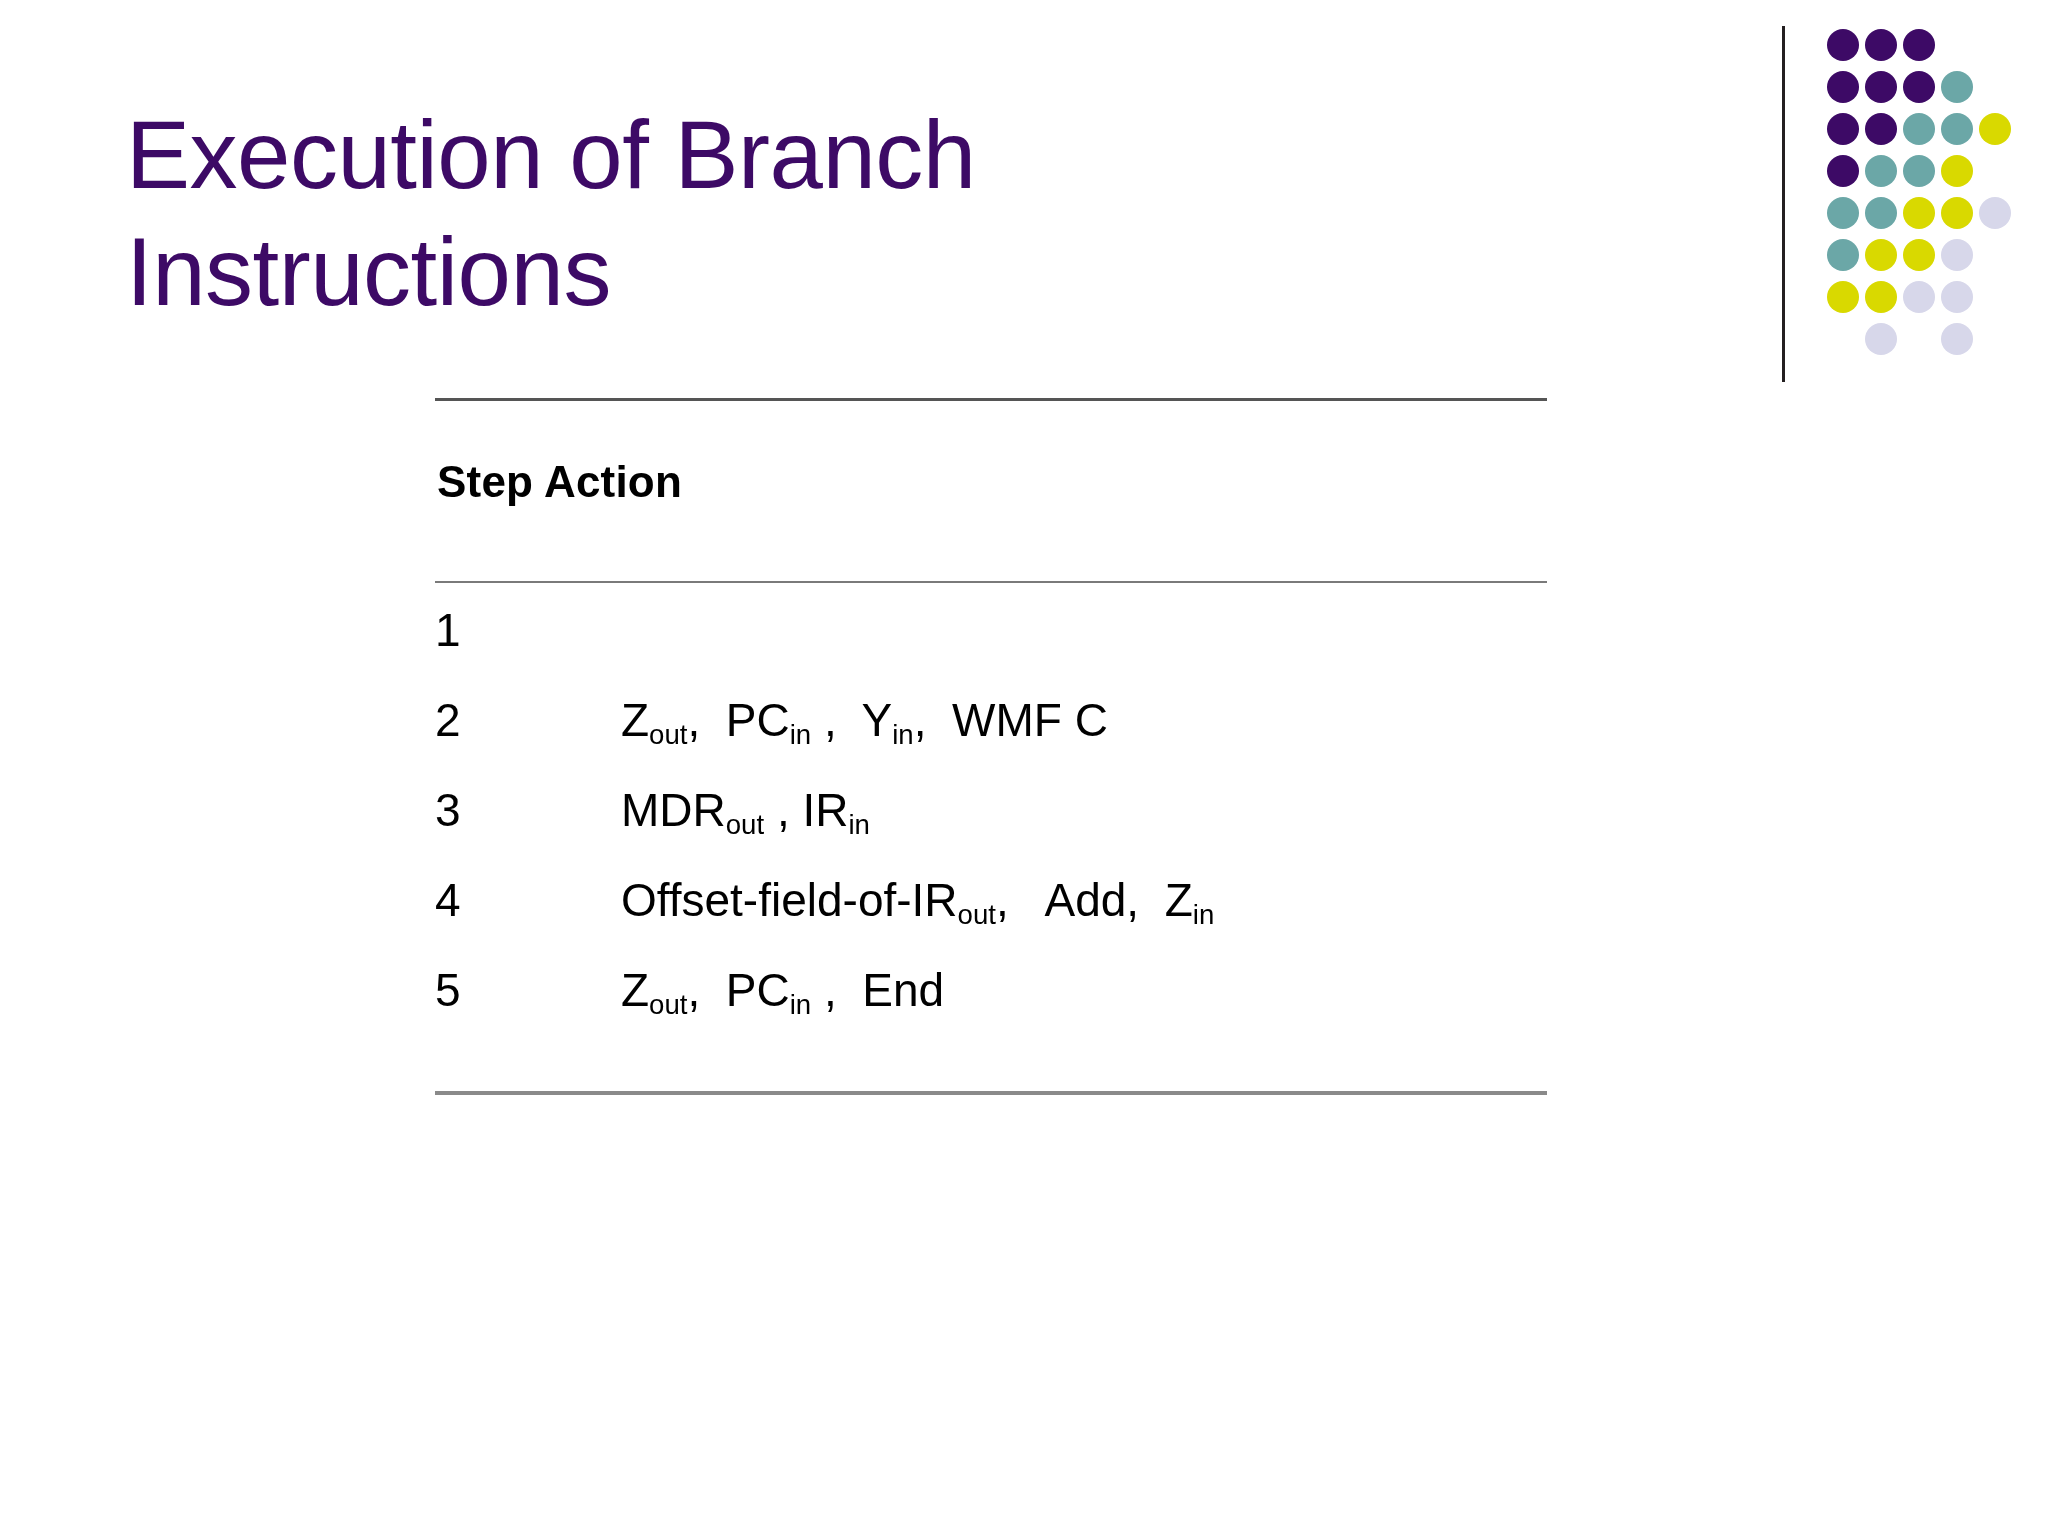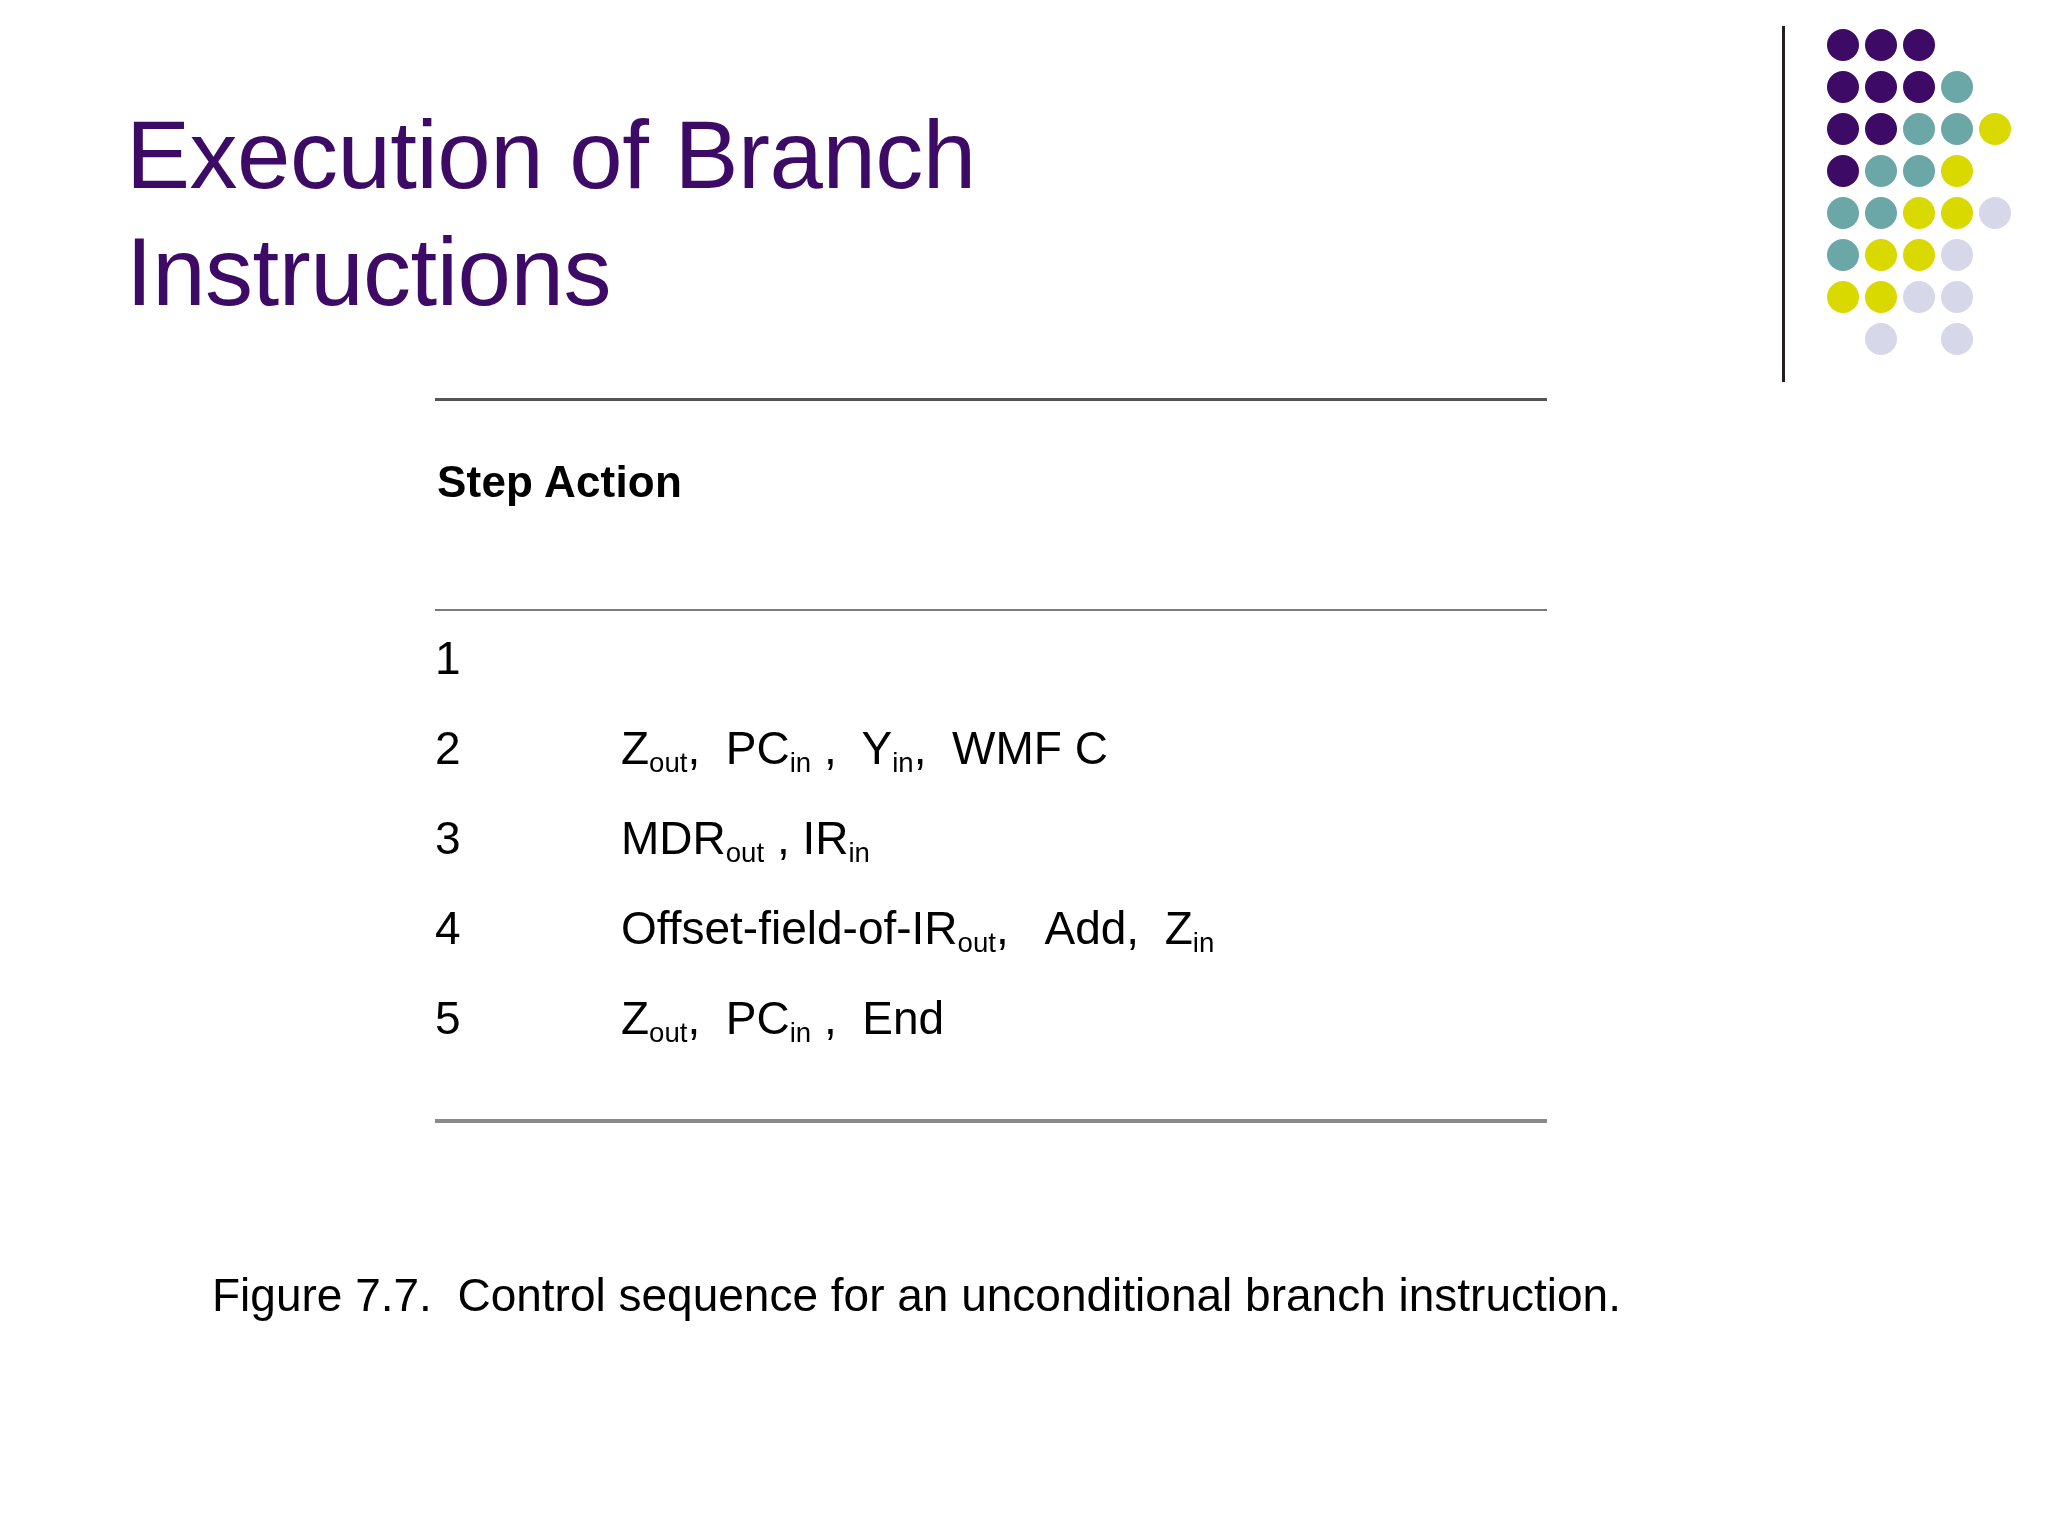--- a/index.html
+++ b/index.html
@@ -85,21 +85,21 @@
   }
   .rule {
     width: 100%;
     height: 3px;
     background: #555555;
   }
   .rule.thin { height: 2px; background: #7a7a7a; }
   .rule.bottom { height: 4px; background: #8a8a8a; }
 
   #table-header {
-    height: 208px;
+    height: 180px;
     position: relative;
   }
   #header-label {
     position: absolute;
     left: 2px;
     top: 56px;
     font-size: 44px;
     font-weight: bold;
     color: #000000;
     letter-spacing: 0.2px;
@@ -288,15 +288,14 @@
         </div>
         <div class="step-row">
           <div class="step-num">5</div>
           <div class="step-action"><span>Z</span><sub>out</sub><span>,  PC</span><sub>in</sub><span> ,  End</span></div>
         </div>
       </div>
 
     <div class="rule bottom"></div>
   </div>
 
-  <div id="figure-caption">Figure 7.7.  Control sequence for an unconditional branch instruction.</div>
 
 </div>
 
 </body></html>

